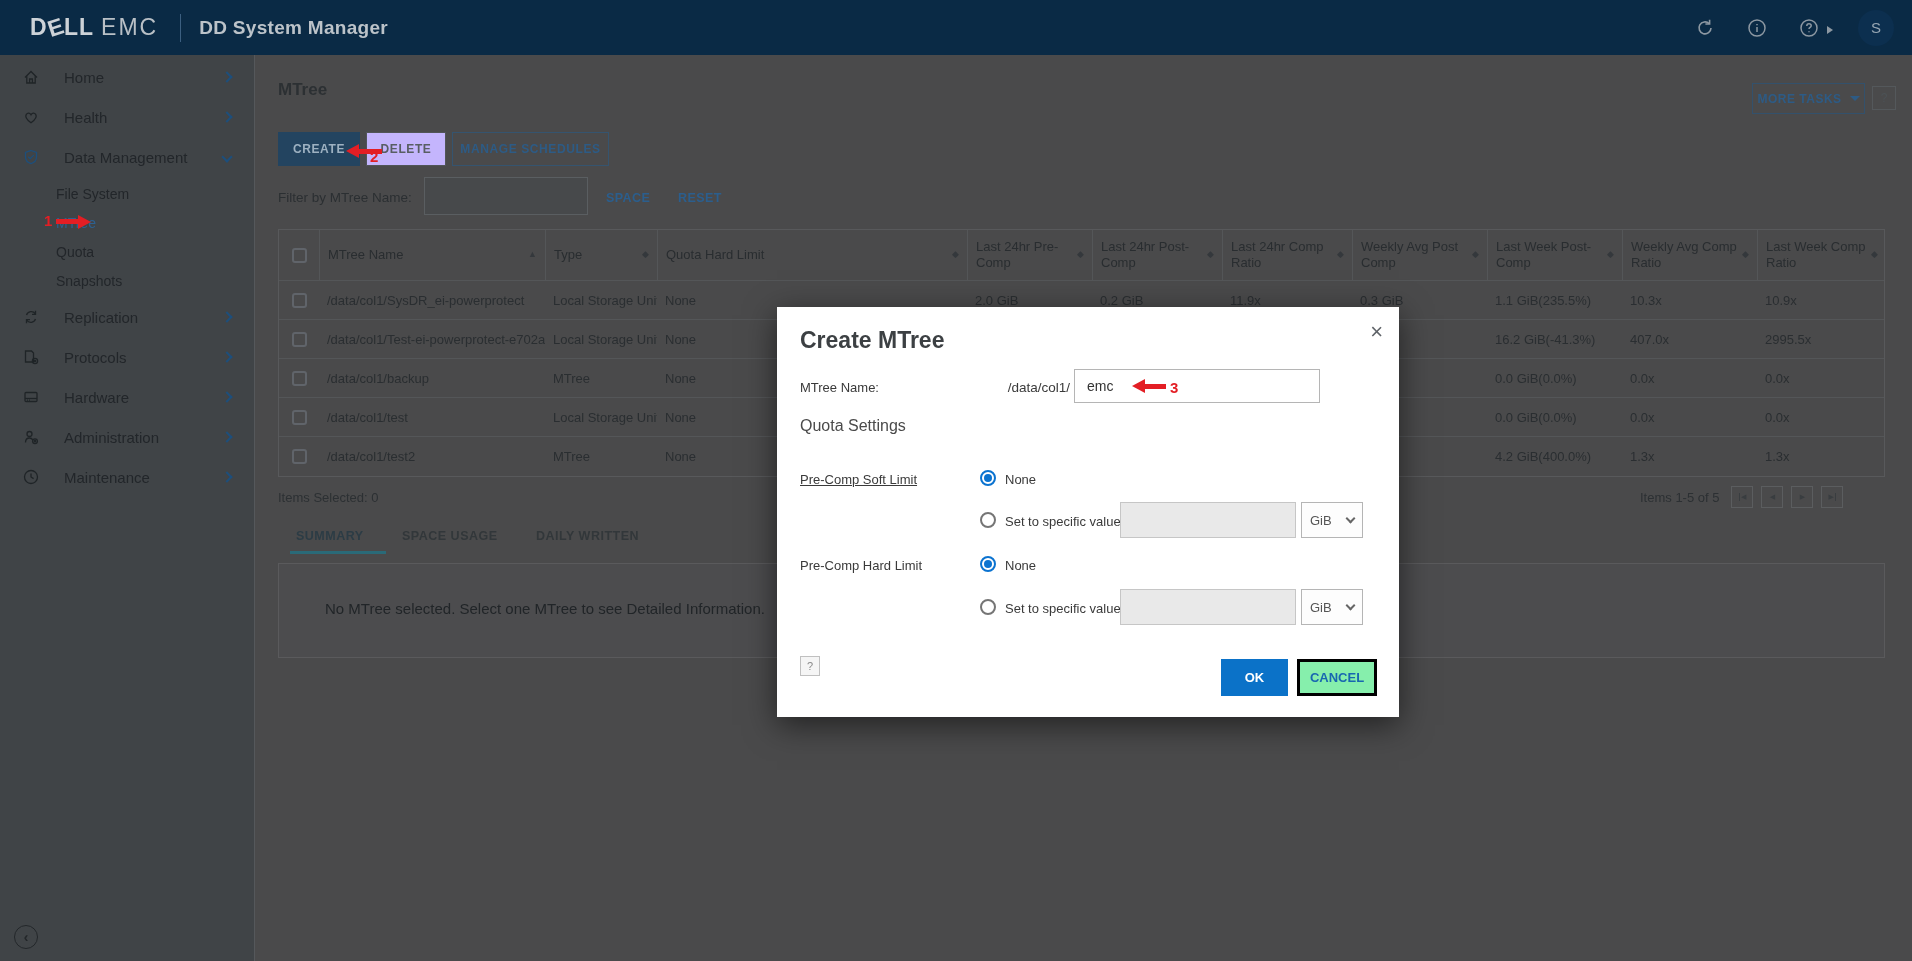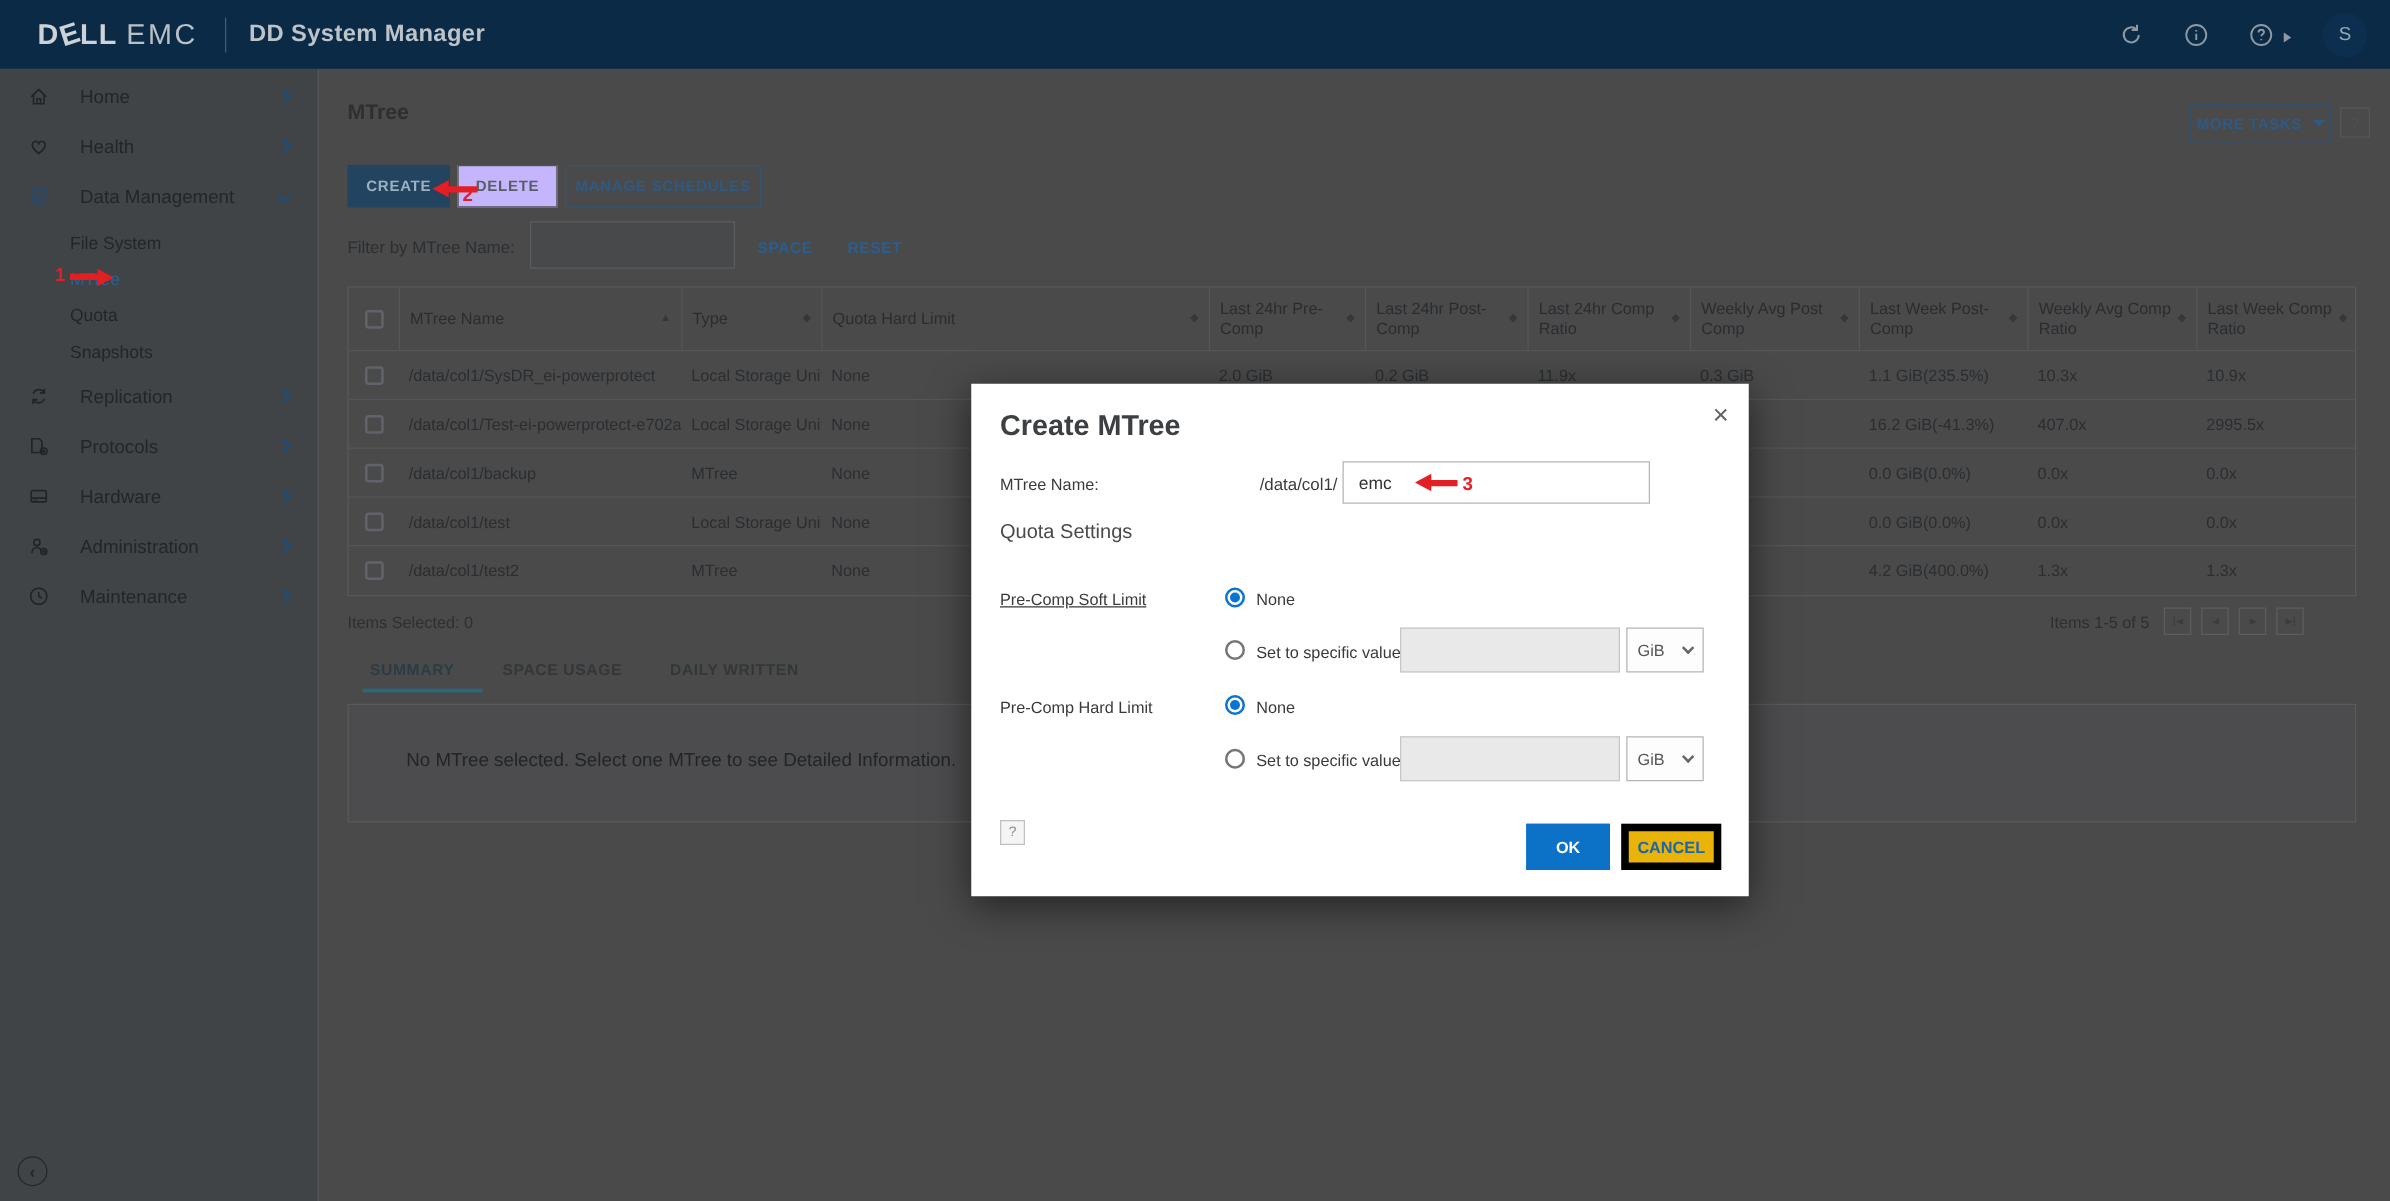--- a/index.html
+++ b/index.html
@@ -79,21 +79,21 @@
   .m-section { position:absolute; left:23px; top:110px; font-size:16px; color:#4a4a4a; }
   .radio { position:absolute; width:16px; height:16px; border-radius:50%; cursor:pointer; }
   .radio.sel { border:2px solid #0b73d0; }
   .radio.sel::after { content:""; position:absolute; left:2px; top:2px; width:8px; height:8px; border-radius:50%; background:#0b73d0; }
   .radio.unsel { border:2px solid #757575; }
   .m-dis-input { position:absolute; left:343px; width:176px; height:36px; background:#e9e9e9; border:1px solid #c6c6c6; }
   .m-select { position:absolute; left:524px; width:62px; height:36px; border:1px solid #b5b5b5; background:#fdfdfd; display:flex; align-items:center; padding:0 8px; font-size:13px; color:#555; cursor:pointer; justify-content:space-between; }
   .sel-chev { width:7px; height:7px; border-right:2px solid #666; border-bottom:2px solid #666; transform:rotate(45deg); margin-top:-3px; }
   .m-help { position:absolute; left:23px; top:349px; width:20px; height:20px; border:1px solid #c0c0c0; background:#f5f5f5; color:#8a8a8a; font-size:11px; display:flex; align-items:center; justify-content:center; cursor:pointer; }
   .m-ok { position:absolute; left:444px; top:352px; width:67px; height:37px; background:#0b72c8; border:1px solid #0b72c8; color:#fff; font-size:13px; font-weight:bold; cursor:pointer; }
-  .m-cancel { position:absolute; left:520px; top:352px; width:80px; height:37px; background:#eab308; border:6px solid #000000; color:#1867b0; font-size:13px; font-weight:bold; cursor:pointer; }
+  .m-cancel { position:absolute; left:520px; top:352px; width:80px; height:37px; background:#86efac; border:3px solid #000000; color:#1867b0; font-size:13px; font-weight:bold; cursor:pointer; }
 
   
   .ann { position:absolute; z-index:100; }
   .ann-num { color:#e31e24; font-weight:bold; font-size:15px; }
   .ah-left { width:0; height:0; border-top:7px solid transparent; border-bottom:7px solid transparent; border-right:13px solid #e31e24; }
   .ah-right { width:0; height:0; border-top:7px solid transparent; border-bottom:7px solid transparent; border-left:13px solid #e31e24; }
   .a-tail { height:5px; background:#e31e24; }
 
   svg { display:block; }
 </style>

